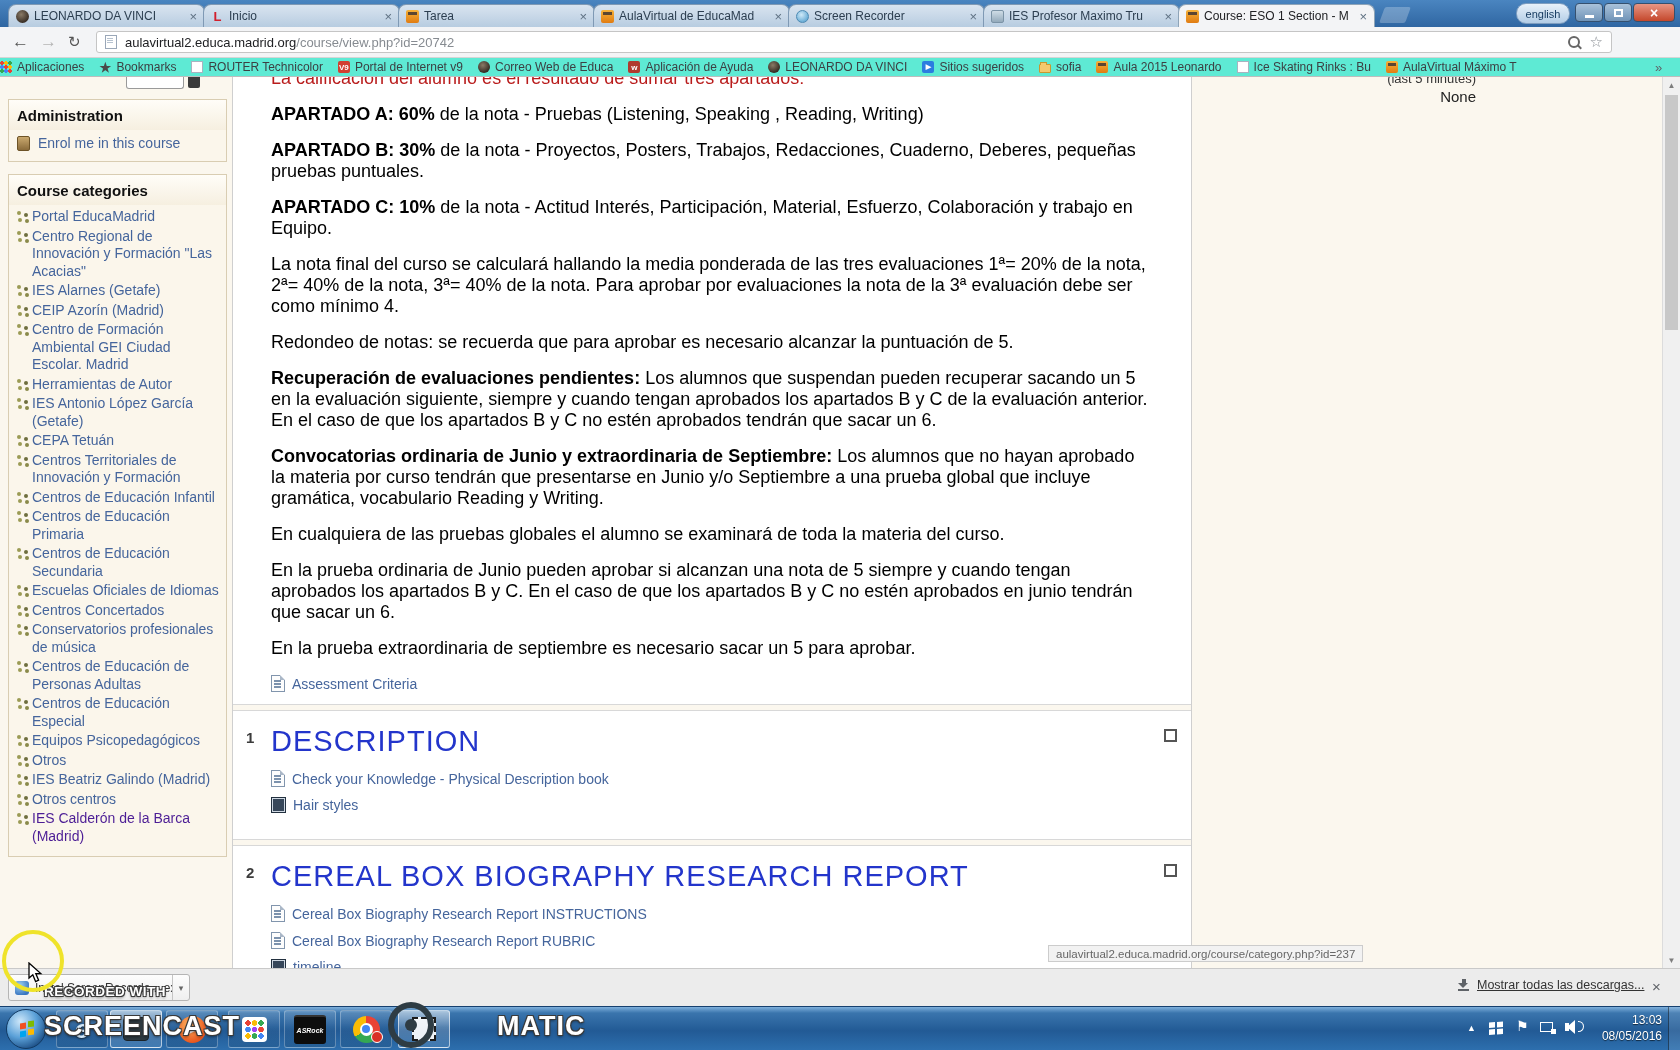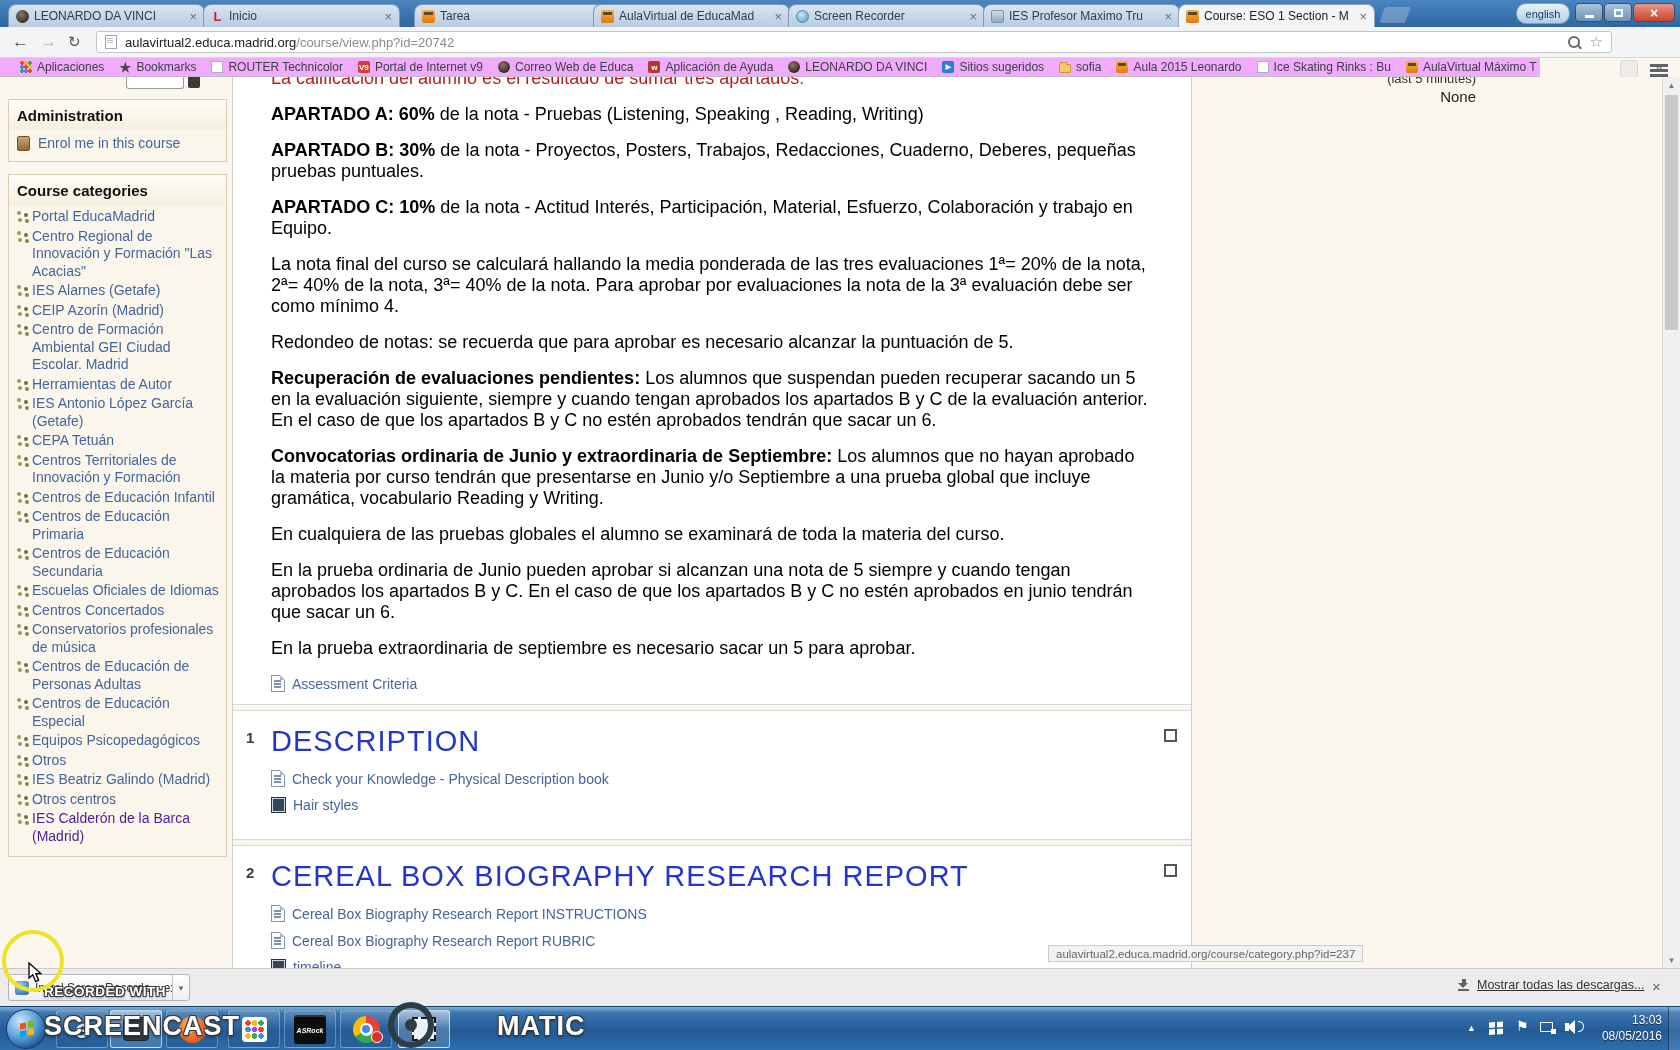--- a/index.html
+++ b/index.html
@@ -4,21 +4,21 @@
 <style>
   html,body{margin:0;padding:0;background:#000;}
   #screen{position:relative;width:1680px;height:1050px;overflow:hidden;background:#FBF7EE;font-family:"Liberation Sans",sans-serif;}
 
   
   #tabstrip{position:absolute;left:0;top:0;width:1680px;height:27px;background:linear-gradient(#4a85c0,#2f66a2);}
   .tab{position:absolute;top:4px;height:23px;width:197px;border-radius:8px 8px 0 0;background:linear-gradient(#d9e4f0,#b7cce0);border:1px solid #7f99b4;border-bottom:none;display:flex;align-items:center;padding:0 7px;font-size:12px;color:#2c3e50;box-sizing:border-box;}
   .tab .t-title{flex:1;white-space:nowrap;overflow:hidden;margin:0 5px;}
   .tab .t-close{color:#5f7183;font-size:13px;line-height:13px;}
   .tab.active{background:#f3f4f6;color:#202124;z-index:3;border-color:#8ea4b8;justify-content:flex-end;}
-  .t0{left:8px}.t1{left:203px}.t2{left:414px}.t3{left:593px}.t4{left:788px}.t5{left:983px}.t6{left:1178px}
+  .t0{left:8px}.t1{left:203px}.t2{left:398px}.t3{left:593px}.t4{left:788px}.t5{left:983px}.t6{left:1178px}
   #newtab{position:absolute;left:1382px;top:7px;width:26px;height:16px;background:rgba(255,255,255,.25);border-radius:2px;transform:skewX(-20deg);}
   .ticon{width:13px;height:13px;flex:0 0 13px;border-radius:2px;display:flex;align-items:center;justify-content:center;font-size:9px;font-weight:bold;}
   .ic-darkcircle{background:radial-gradient(circle at 40% 35%,#8a7a66,#3a2f26 70%);border-radius:50%;}
   .ic-L{color:#d21f2c;font-size:13px;background:transparent;}
   .ic-moodle{background:linear-gradient(#f6b23a,#e07c12);position:relative;border-radius:2px;}
   .ic-moodle::after{content:"";position:absolute;left:2px;top:2px;right:2px;height:3px;background:#5b4632;}
   .ic-recorder{background:radial-gradient(circle at 40% 35%,#cfe9f8,#6fb0d8 70%);border-radius:50%;border:1px solid #4d8ab3;box-sizing:border-box;}
   .ic-ies{background:linear-gradient(#cfdce6,#93aabb);border:1px solid #7b93a6;box-sizing:border-box;}
   #lang-btn{position:absolute;left:1516px;top:3px;width:52px;height:19px;border-radius:10px;background:linear-gradient(#e8f1fa,#b3cde6);border:1px solid #7f9ec0;font-size:11px;color:#14395f;display:flex;align-items:center;justify-content:center;}
   .winbtn{position:absolute;top:3px;height:19px;border-radius:4px;border:1px solid #35506e;color:#fff;display:flex;align-items:center;justify-content:center;font-size:12px;box-sizing:border-box;}
@@ -37,21 +37,21 @@
   .page-ic::after{content:"";position:absolute;left:1px;top:2px;width:6px;height:1px;background:#b6c2cf;box-shadow:0 2px 0 #b6c2cf,0 4px 0 #b6c2cf;}
   #url-host{color:#202124;} #url-path{color:#868b91;} 
   #omni-right{margin-left:auto;display:flex;align-items:center;gap:10px;}
   .zoom-ic{width:8px;height:8px;border:2px solid #666;border-radius:50%;position:relative;}
   .zoom-ic::after{content:"";position:absolute;width:5px;height:2px;background:#666;right:-4px;bottom:-2px;transform:rotate(45deg);}
   #omni-star{color:#8a8f95;font-size:15px;}
   #ext-ic{position:absolute;left:1620px;top:33px;width:16px;height:16px;border:1px solid #aaa;border-radius:3px;background:#ddd;opacity:.4;}
   #menu-ic{position:absolute;left:1650px;top:37px;width:18px;height:3px;background:#5f6368;box-shadow:0 5px 0 #5f6368,0 10px 0 #5f6368;}
 
   
-  #bookmarks{position:absolute;left:0;top:58px;width:1540px;height:19px;background:#f0abfc;border-bottom:1px solid #bdbdbd;display:flex;align-items:center;font-size:12px;color:#3c4043;padding-left:20px;box-sizing:border-box;}
+  #bookmarks{position:absolute;left:0;top:58px;width:1680px;height:19px;background:#5eead4;border-bottom:1px solid #bdbdbd;display:flex;align-items:center;font-size:12px;color:#3c4043;padding-left:0;box-sizing:border-box;}
   .bm{display:flex;align-items:center;margin-right:15px;white-space:nowrap;}
   .bm .bic{margin-right:5px;}
   .bic{width:12px;height:12px;flex:0 0 12px;display:flex;align-items:center;justify-content:center;font-size:8px;font-weight:bold;box-sizing:border-box;}
   .bic-grid{background:
     radial-gradient(circle at 2px 2px,#e94235 1.6px,transparent 1.8px),
     radial-gradient(circle at 6px 2px,#fbbc05 1.6px,transparent 1.8px),
     radial-gradient(circle at 10px 2px,#34a853 1.6px,transparent 1.8px),
     radial-gradient(circle at 2px 6px,#4285f4 1.6px,transparent 1.8px),
     radial-gradient(circle at 6px 6px,#e94235 1.6px,transparent 1.8px),
     radial-gradient(circle at 10px 6px,#fbbc05 1.6px,transparent 1.8px),

